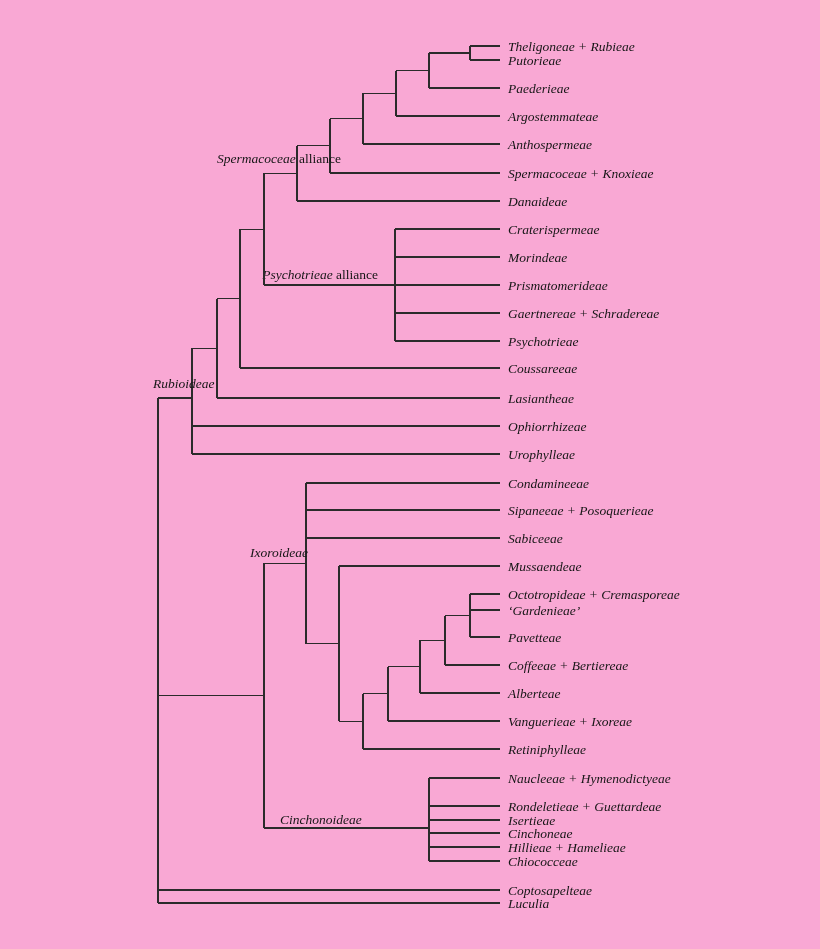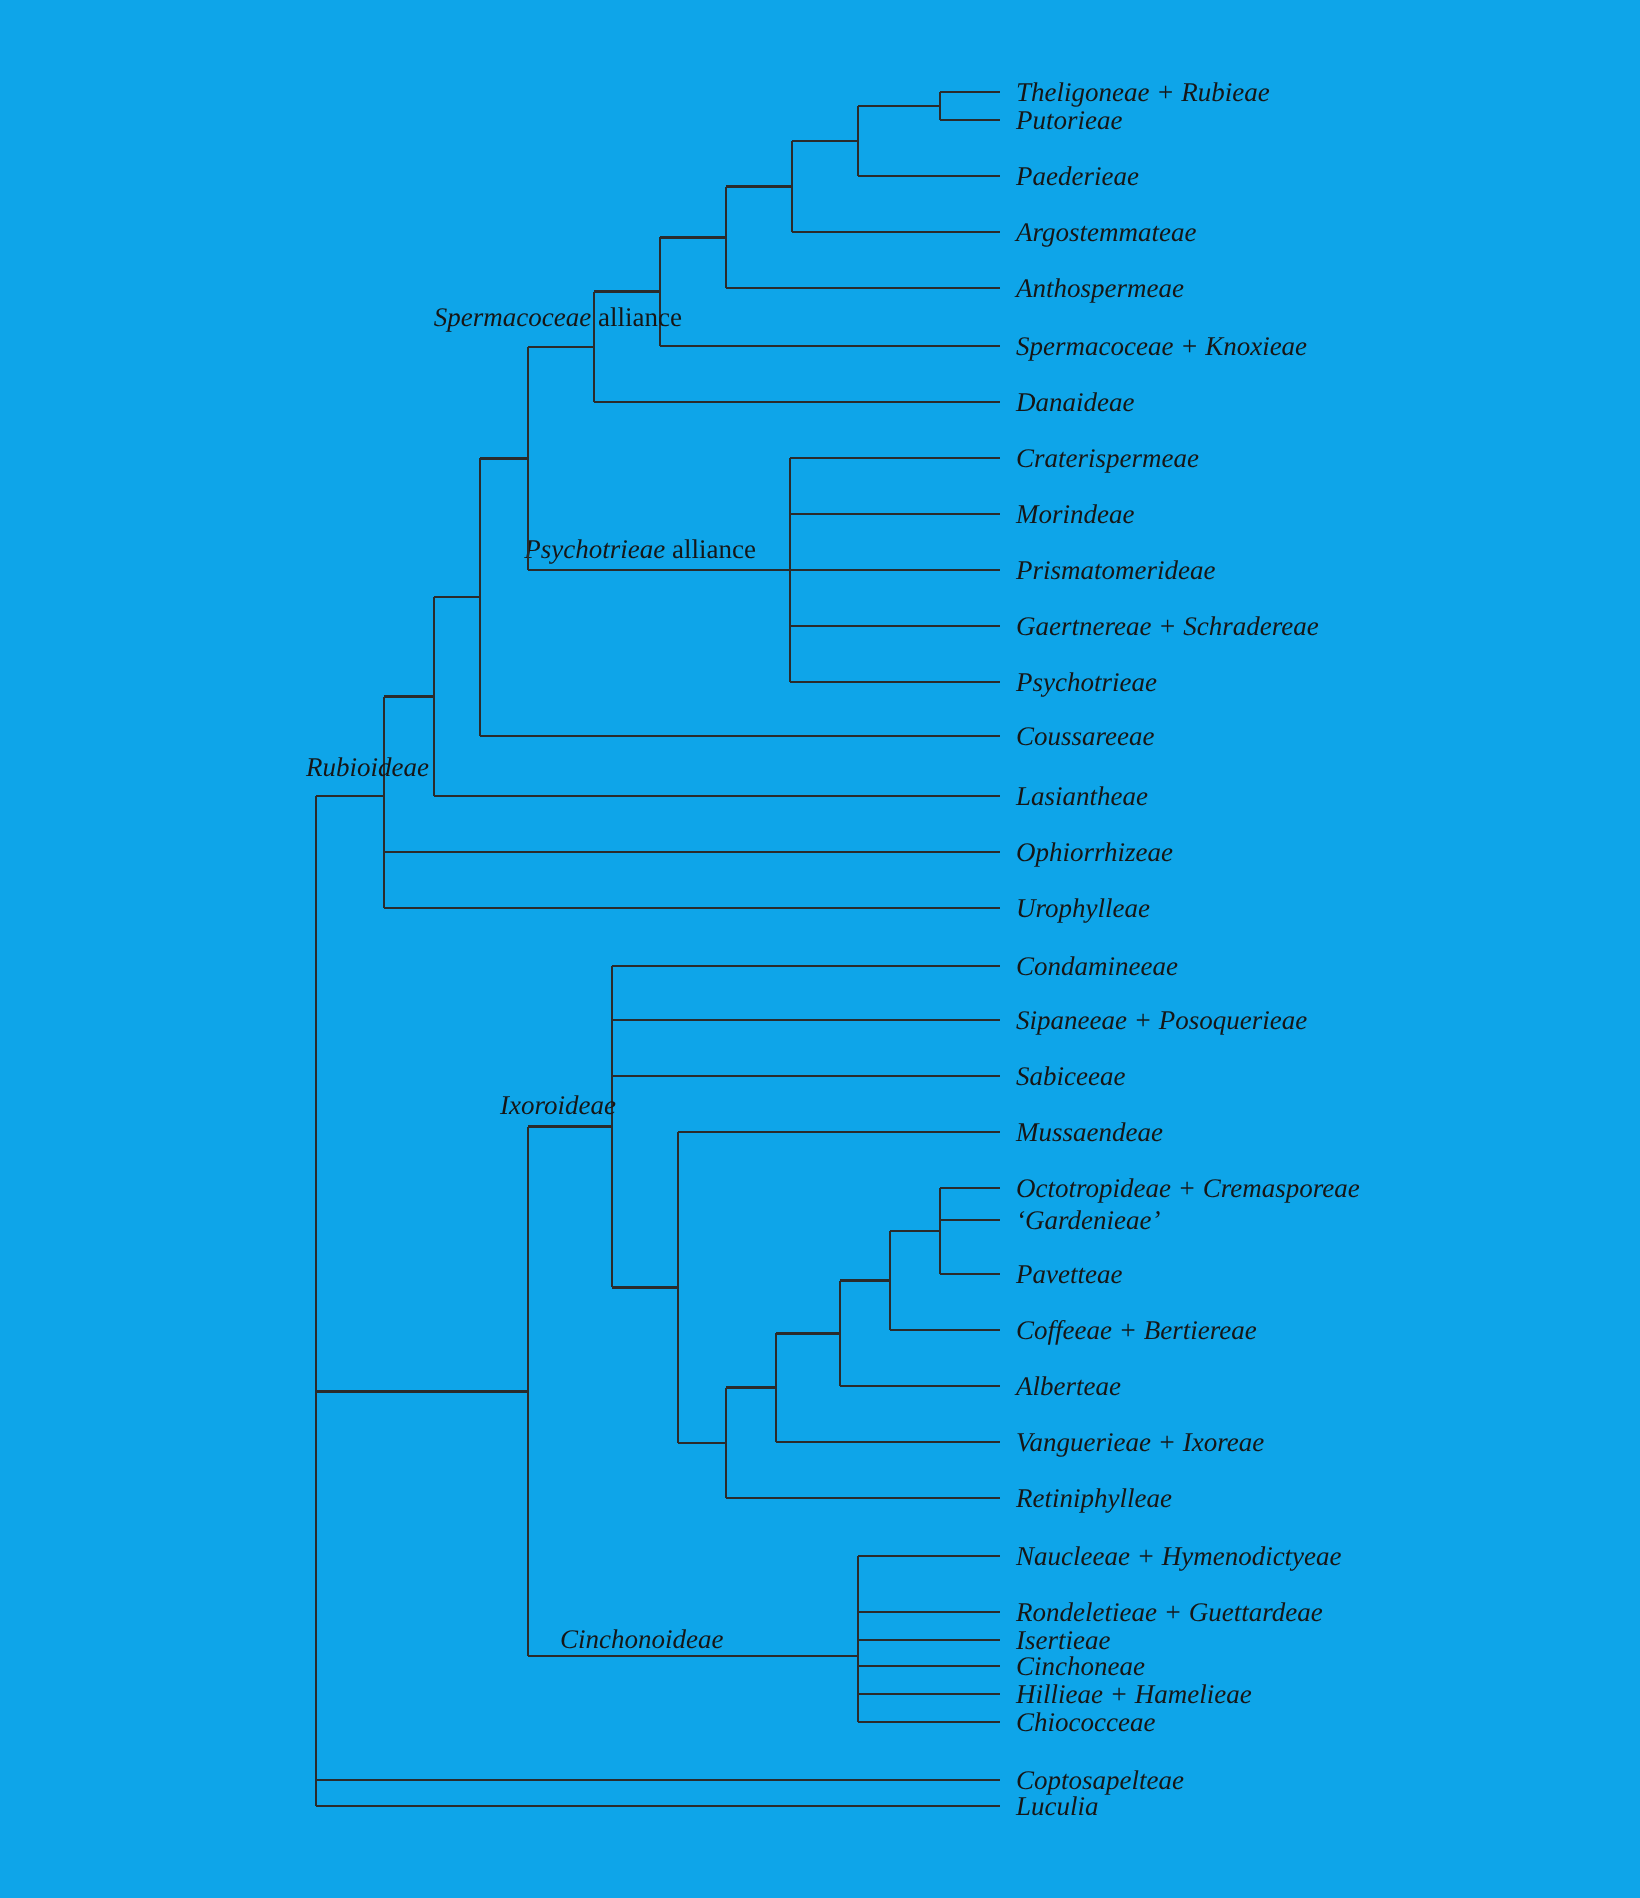--- a/index.html
+++ b/index.html
@@ -1,21 +1,21 @@
 <!DOCTYPE html>
 <html><head>
 <meta charset="utf-8">
 <style>
   html, body { margin: 0; padding: 0; }
   body { background: #f5f4f4; }
   .stage {
     position: relative;
     width: 820px;
     height: 949px;
-    background: #0ea5e9;
+    background: #f9a8d4;
     overflow: hidden;
   }
   svg { display: block; }
   line.branch {
     stroke: #2b2b2b;
     stroke-width: 1.25;
     shape-rendering: crispEdges;
   }
   text.taxon {
     font-family: "Liberation Serif", "DejaVu Serif", serif;

